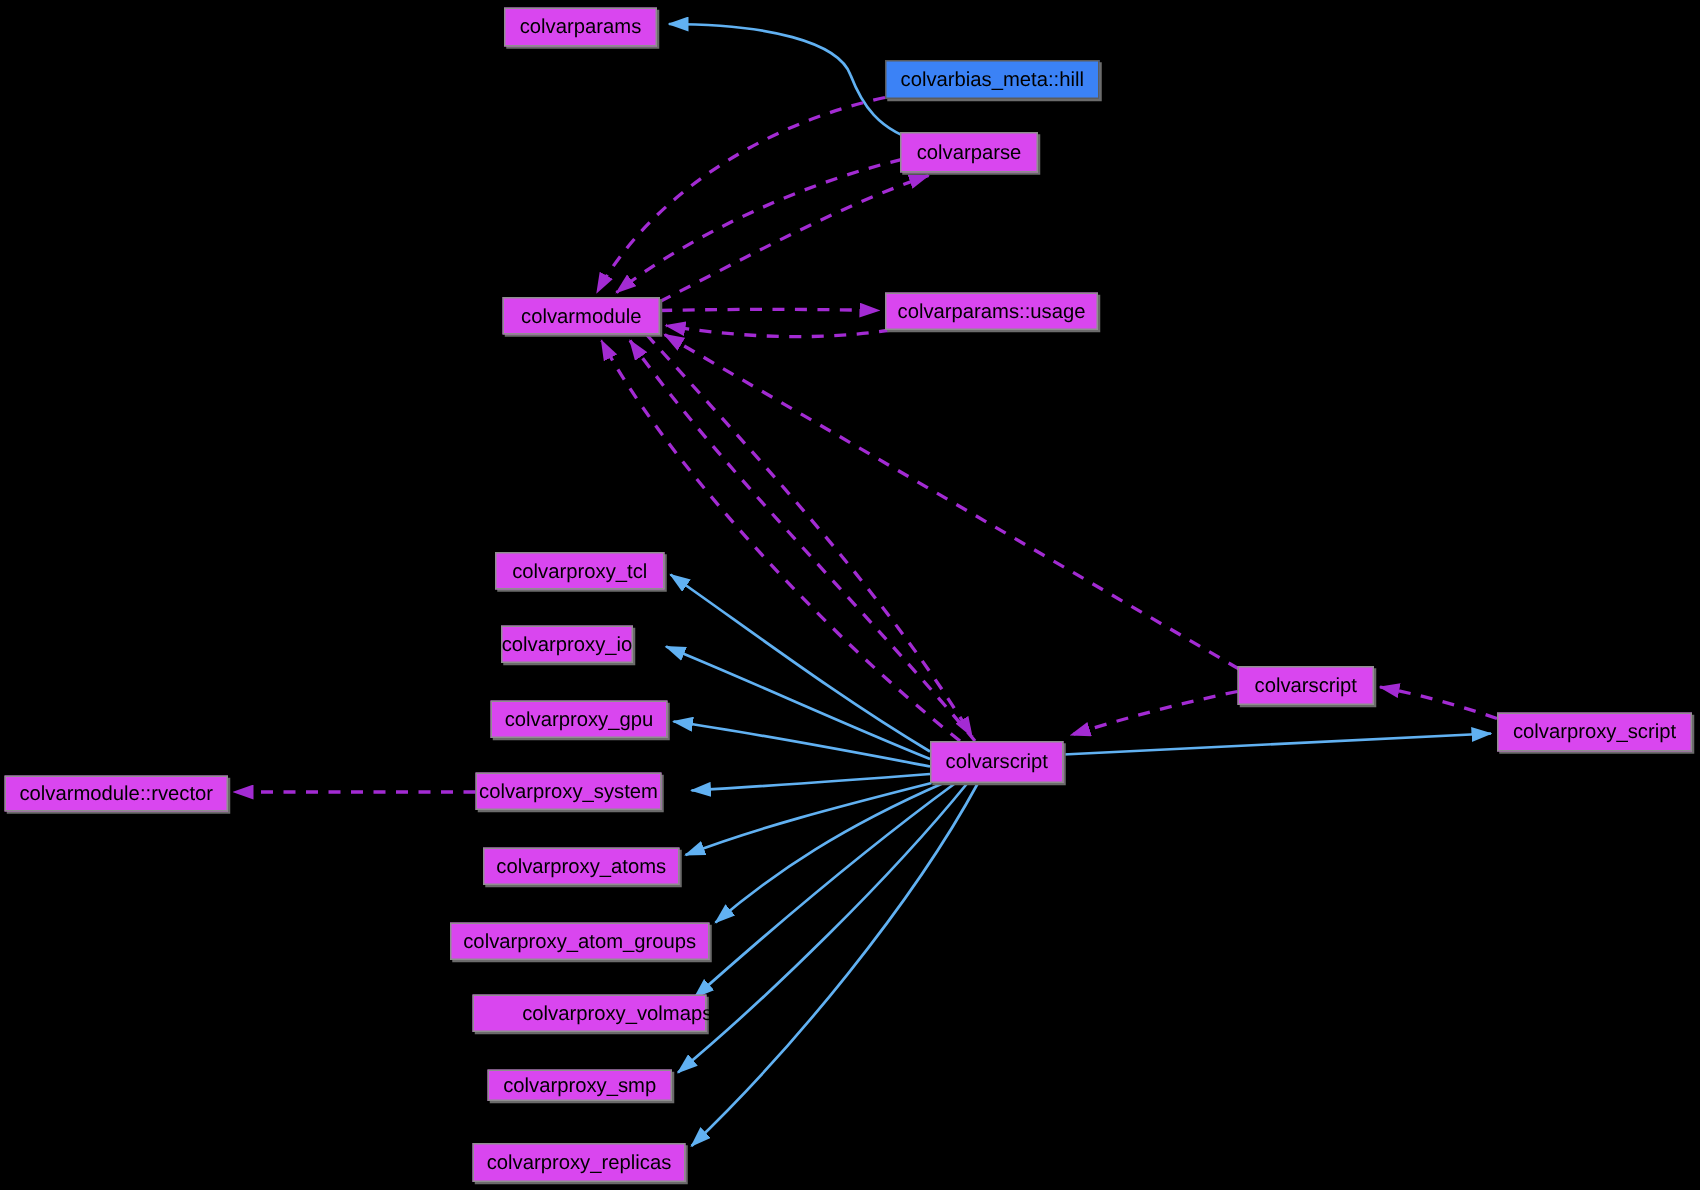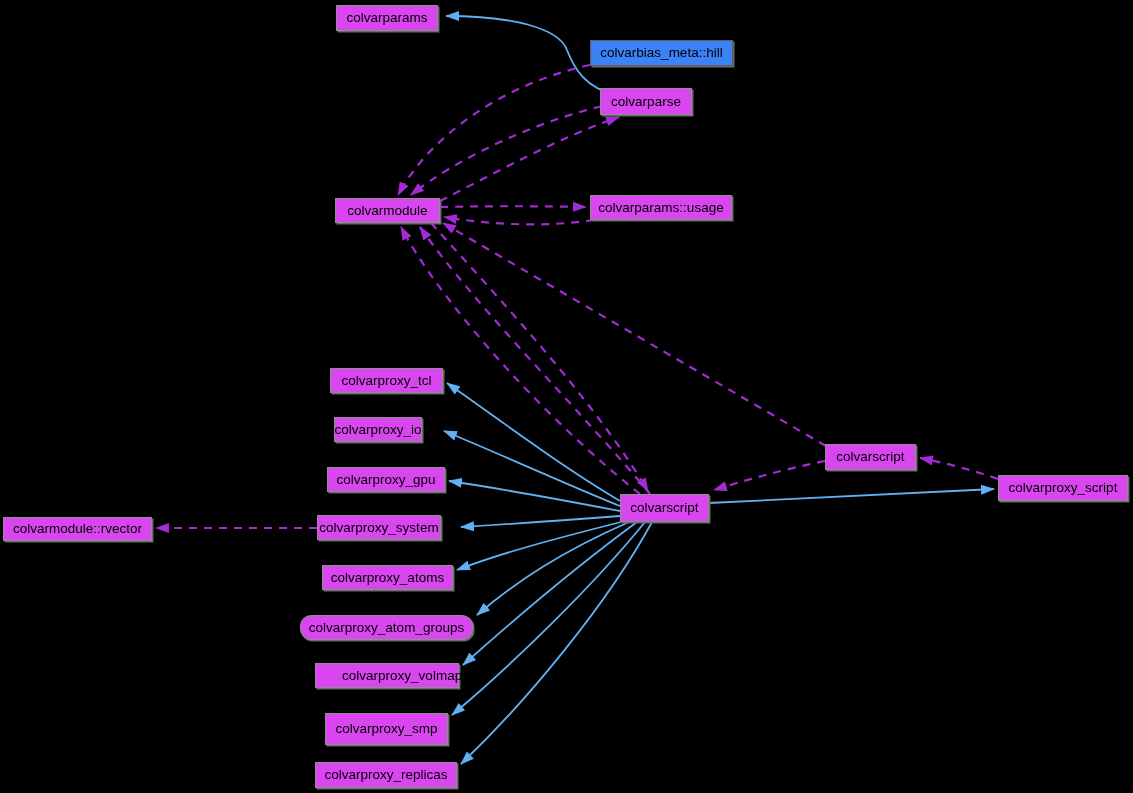--- a/index.html
+++ b/index.html
@@ -79,27 +79,27 @@
       </div>
       <div class="node" style="left: 317px; top: 515px; width: 124px; height: 25px;">
         <span>colvarproxy_system</span>
       </div>
       <div class="node" style="left: 3px; top: 517px; width: 149px; height: 24px;">
         <span>colvarmodule::rvector</span>
       </div>
       <div class="node" style="left: 322px; top: 565px; width: 131px; height: 25px;">
         <span>colvarproxy_atoms</span>
       </div>
-      <div class="node" style="left: 300px; top: 615px; width: 173px; height: 25px; border-radius: 11px;">
+      <div class="node" style="left: 300px; top: 615px; width: 173px; height: 25px;">
         <span>colvarproxy_atom_groups</span>
       </div>
-      <div class="node" style="left: 315px; top: 663px; width: 144px; height: 25px; padding-left: 37px;">
+      <div class="node" style="left: 315px; top: 663px; width: 156px; height: 25px; padding-left: 37px;">
         <span>colvarproxy_volmaps</span>
       </div>
-      <div class="node" style="left: 325px; top: 713px; width: 123px; height: 32px;">
+      <div class="node" style="left: 325px; top: 713px; width: 123px; height: 21px;">
         <span>colvarproxy_smp</span>
       </div>
       <div class="node" style="left: 315px; top: 762px; width: 142px; height: 26px;">
         <span>colvarproxy_replicas</span>
       </div>
       <div class="node" style="left: 620px; top: 494px; width: 89px; height: 28px;">
         <span>colvarscript</span>
       </div>
       <div class="node" style="left: 825px; top: 444px; width: 91px; height: 26px;">
         <span>colvarscript</span>

